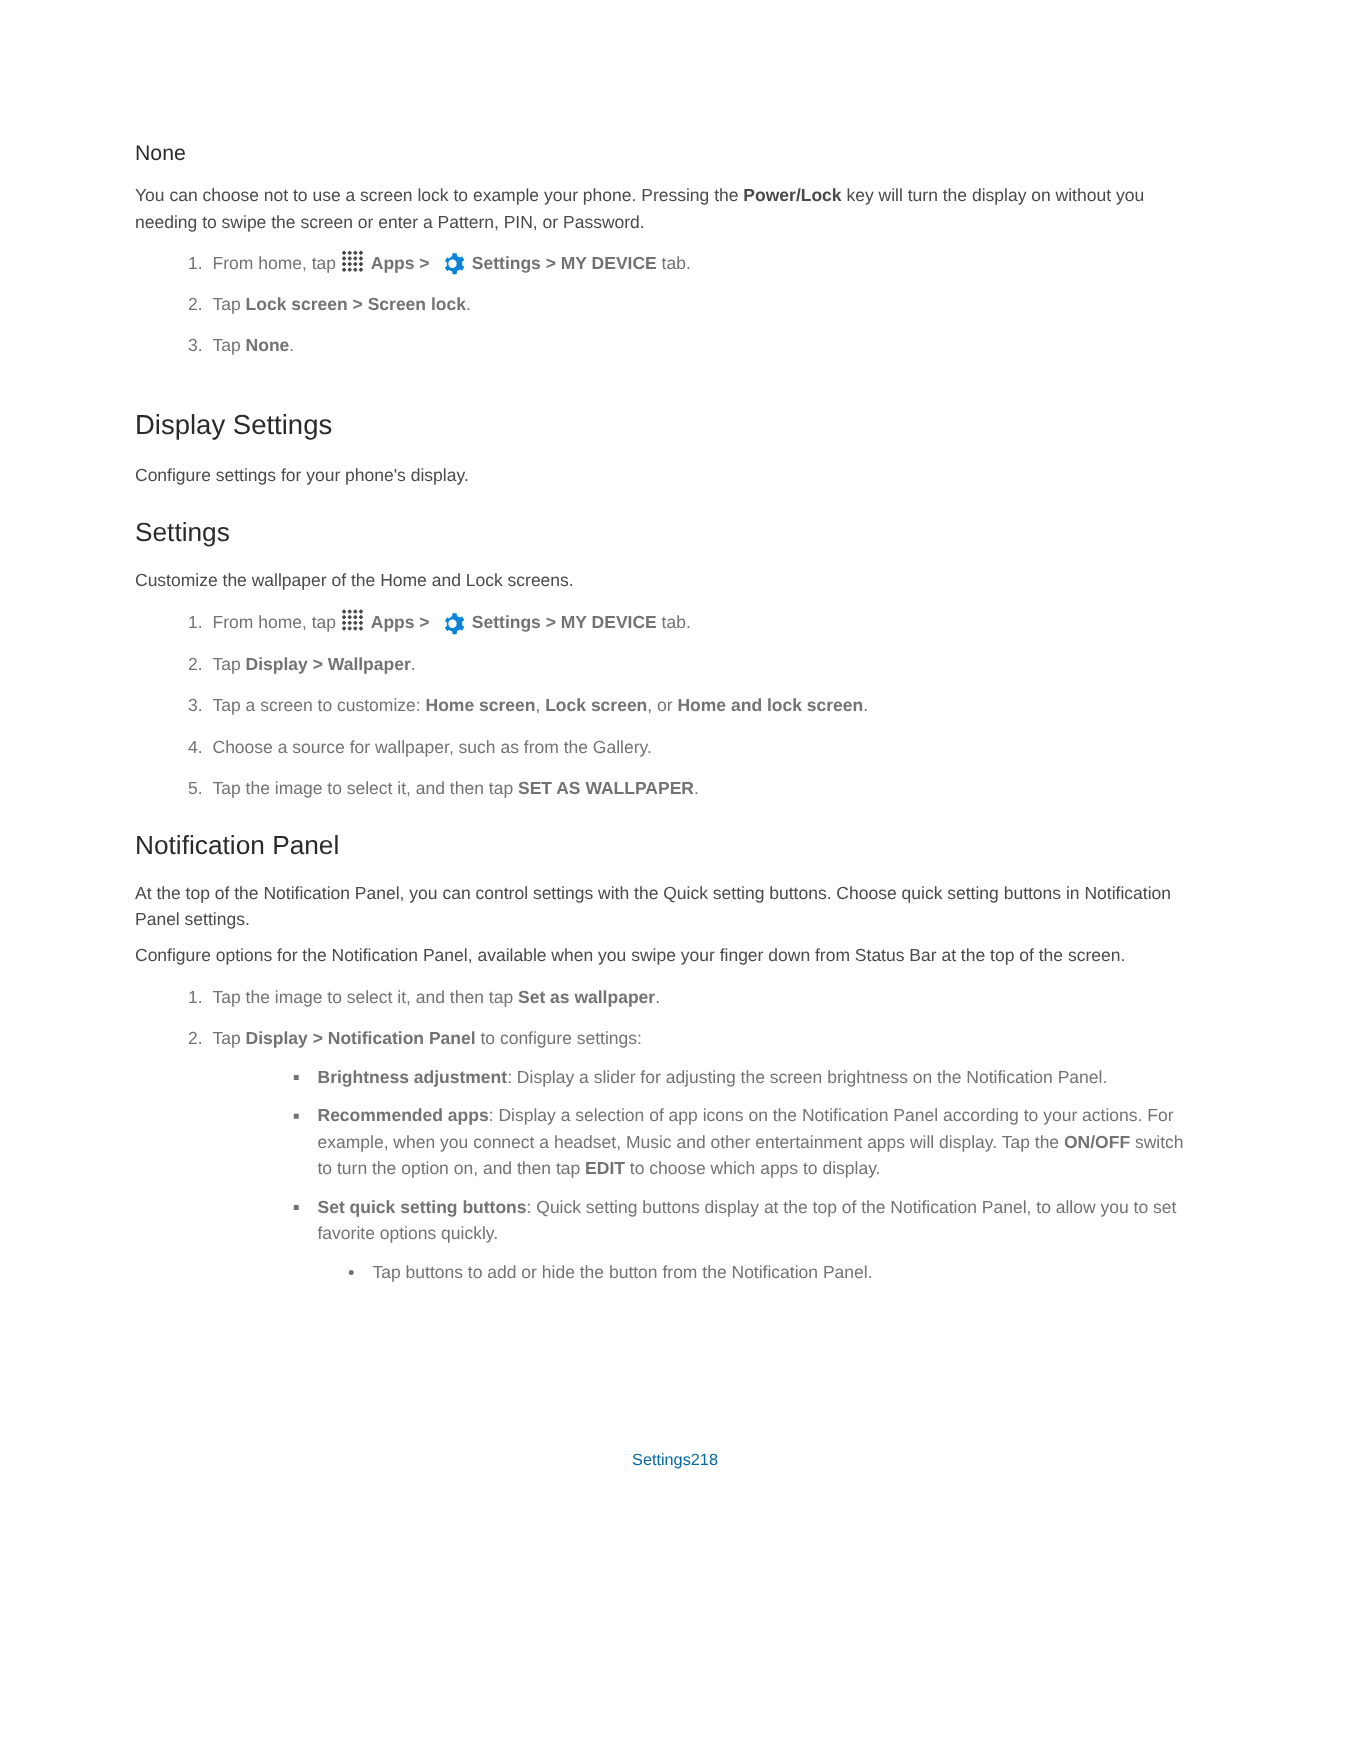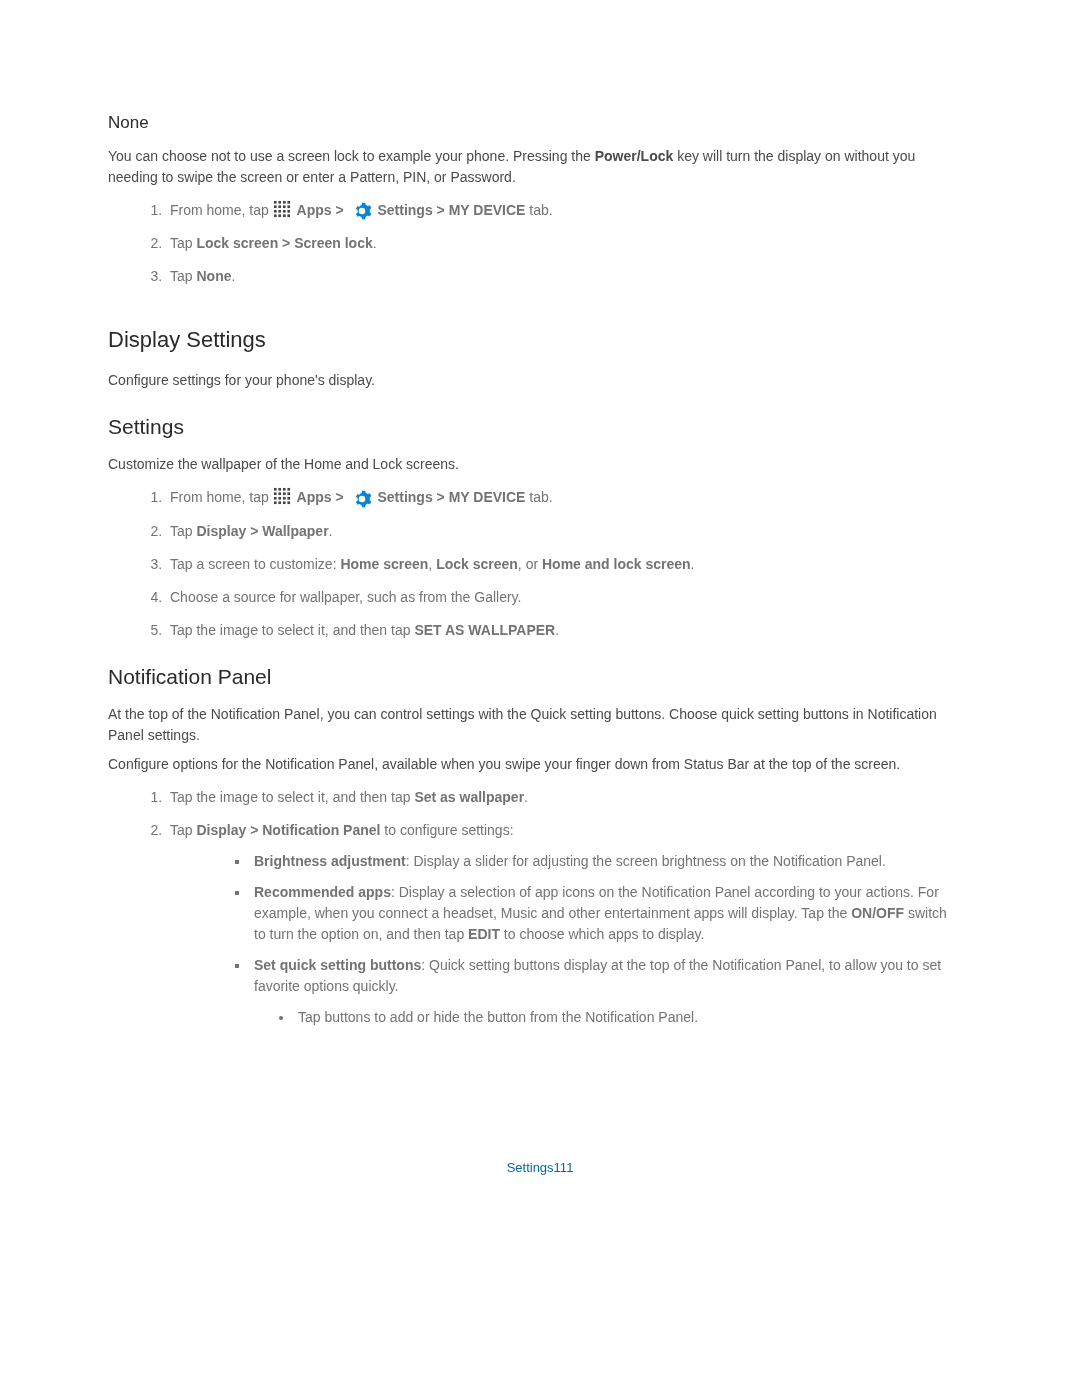--- a/index.html
+++ b/index.html
@@ -145,15 +145,15 @@
             </ul>
           </li>
         </ul>
       </li>
     </ol>
 
   </div>
 
   <div class="footer">
     <span>Settings</span>
-    <span>111</span>
+    <span>218</span>
   </div>
 </div>
 
 </body></html>

